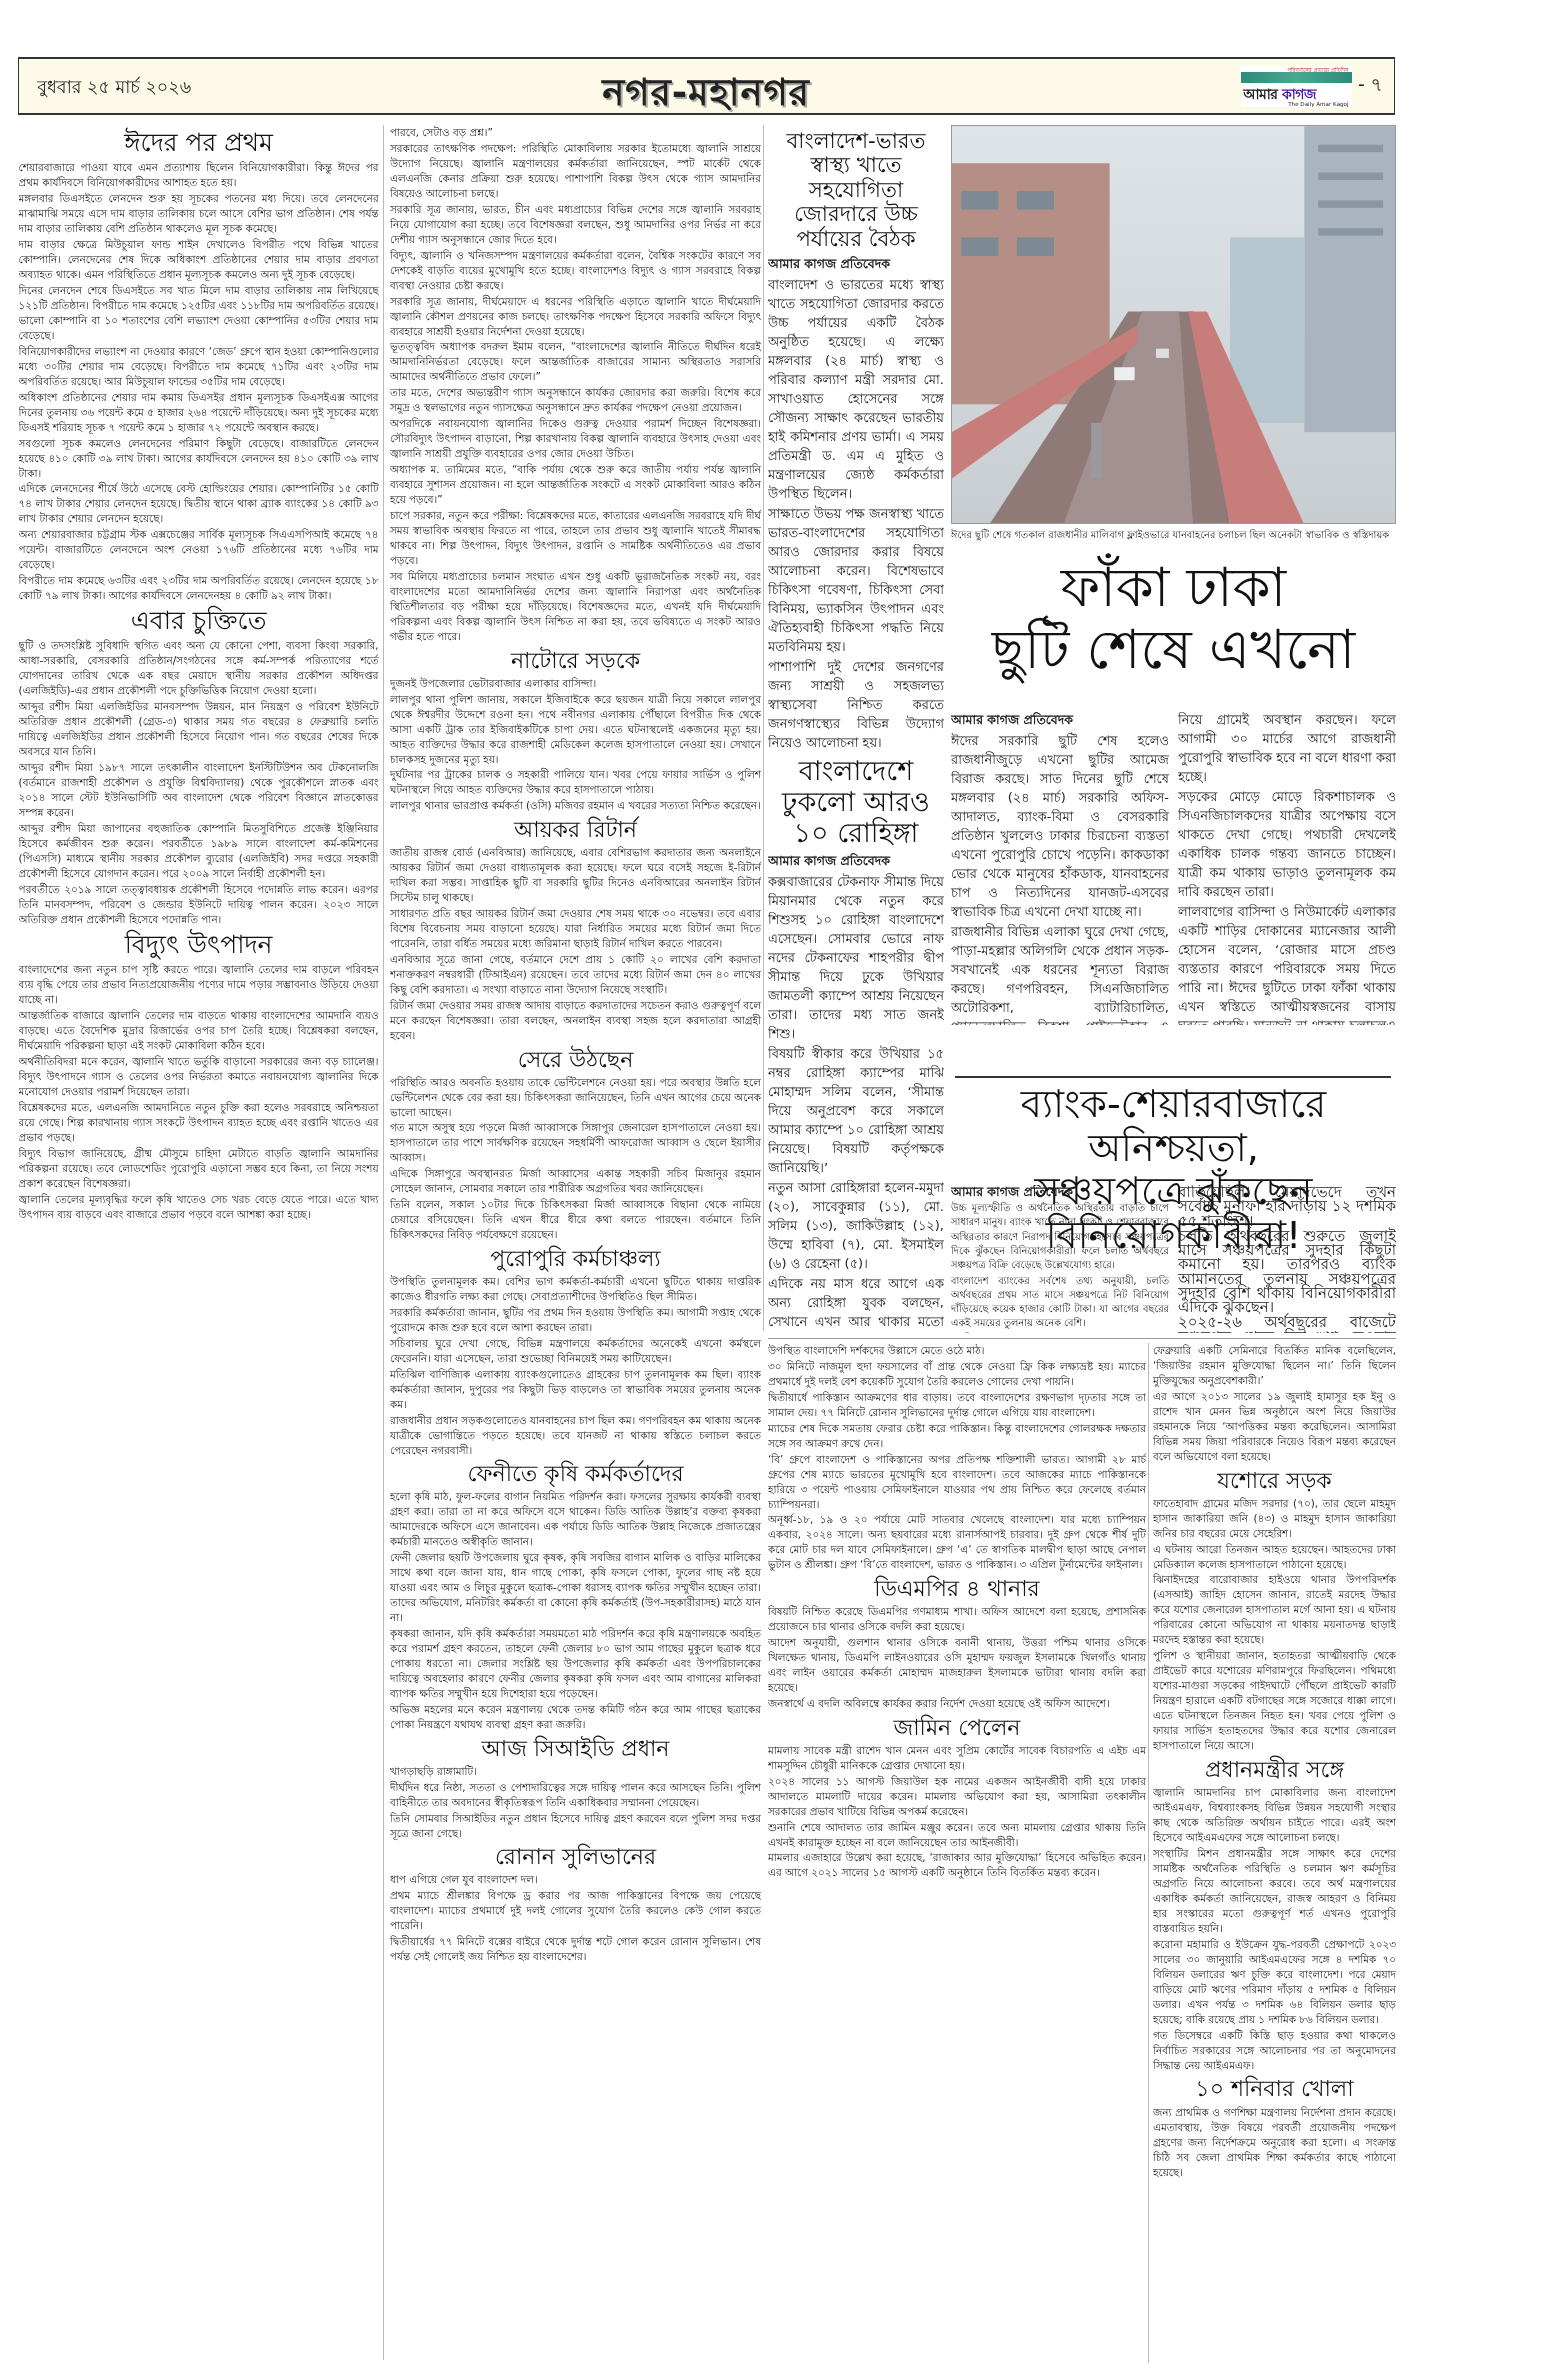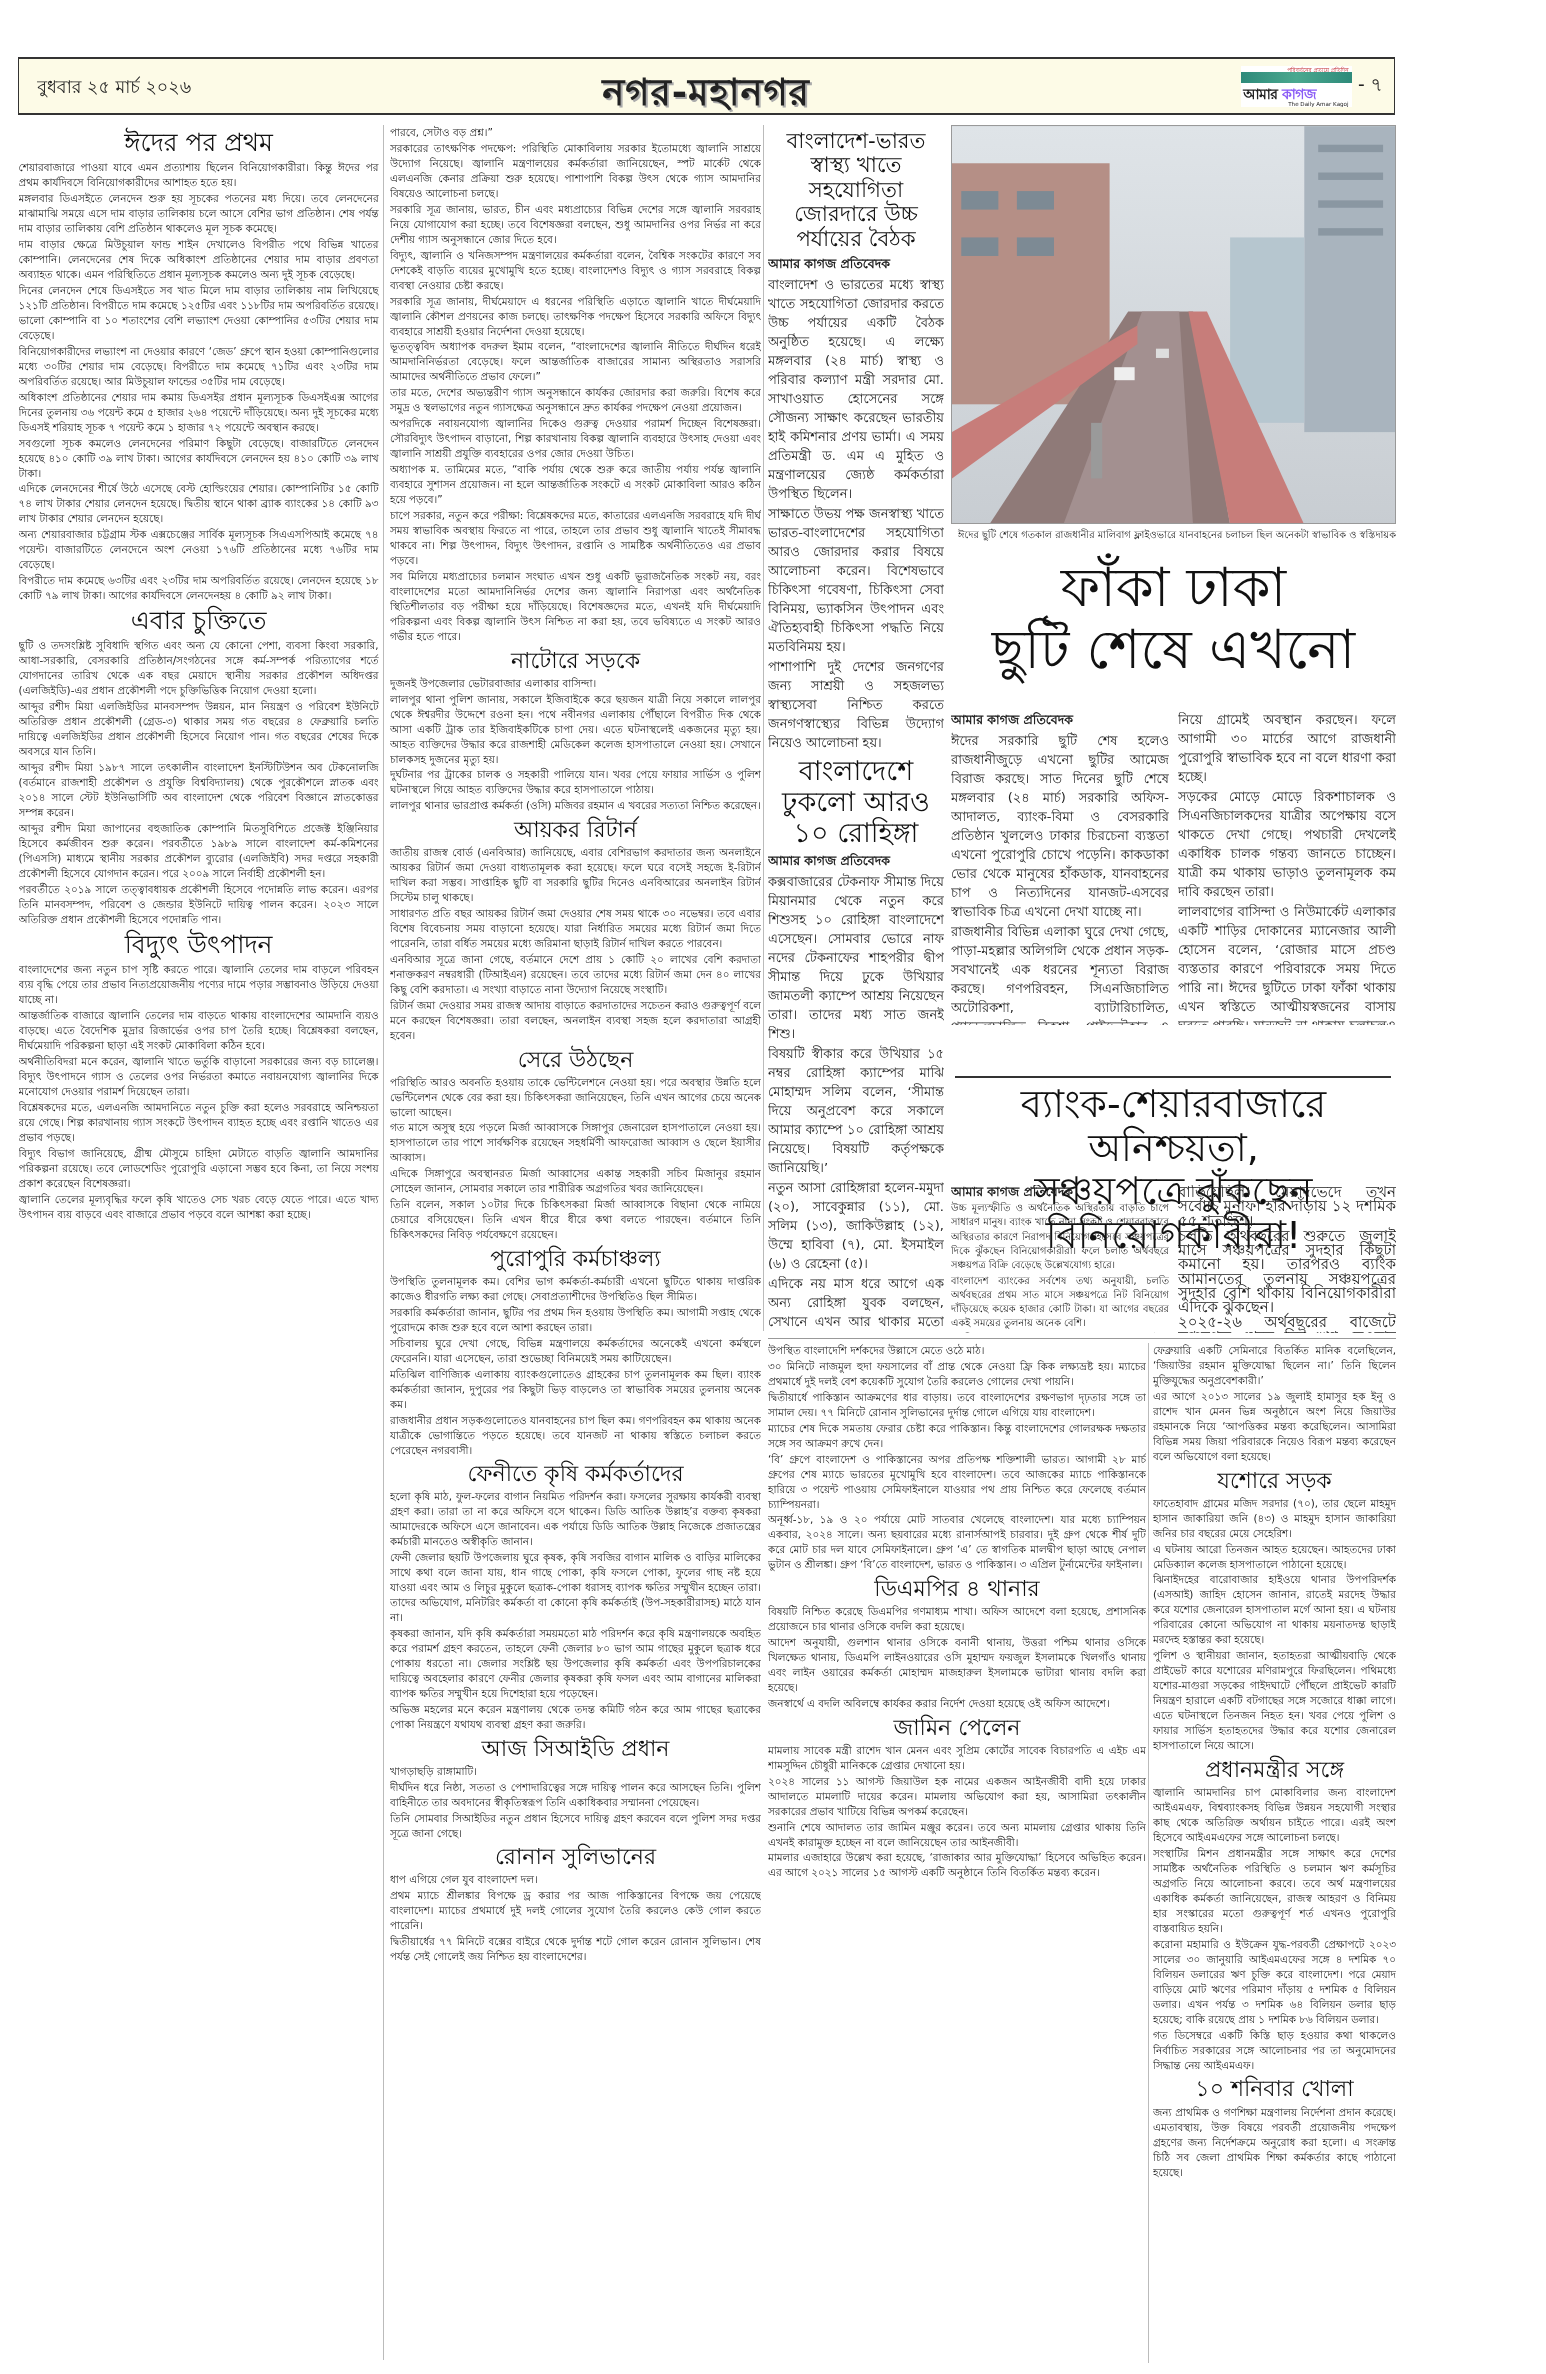--- a/index.html
+++ b/index.html
@@ -10,36 +10,36 @@
     position: absolute; left: 17.6px; top: 57px; width: 1377px; height: 58px;
     background: #fdfbe7; border: 1.9px solid #333; border-top-width: 2.8px; border-bottom-width: 2.8px;
   }
   .mh-date { position: absolute; left: 18.6px; top: 15px; font-size: 17.6px; color: #222; }
   .mh-section { position: absolute; left: 0; right: 0; top: 3.7px; text-align: center; font-size: 37px; font-weight: bold; color: #222; text-shadow: 1.9px 1.9px 0 #aaa; letter-spacing: 0.9px; }
   .mh-logo { position: absolute; right: 11px; top: 7.4px; display: flex; align-items: center; gap: 5.6px; }
   .logo-box { width: 111px; height: 41px; background: #fff; position: relative; overflow: hidden; }
   .logo-band { position: absolute; left: 0; top: 5.6px; width: 111px; height: 11px; background: linear-gradient(90deg,#2e8a7a,#4aa88f,#2e8a7a); }
   .logo-tag { position: absolute; right: 3.7px; top: 0; font-size: 5.6px; color: #c0272d; }
   .logo-main { position: absolute; left: 1.9px; top: 16.7px; font-size: 14px; font-weight: bold; color: #222; letter-spacing: -0.5px; }
-  .logo-main .red { color: #8b5cf6; }
+  .logo-main .red { color: #4c1d95; }
   .logo-sub { position: absolute; right: 3.7px; bottom: 0.9px; font-size: 5.6px; color: #222; }
   .mh-page { font-size: 18.6px; color: #222; }
 
   .col { position: absolute; font-size: 10.4px; line-height: 15px; text-align: justify; color: #222; overflow: hidden; }
   .col p { margin: 0 0 0.9px 0; text-indent: 0; }
   .hl { text-align: center; font-weight: normal; color: #111; line-height: 1.15; margin: 3.7px 0 2.8px 0; }
   .hl-xl { font-size: 54px; }
   .hl-l { font-size: 41px; }
   .hl-m { font-size: 25px; }
   .hl-s { font-size: 22px; }
   .byline { font-weight: bold; font-size: 12.5px; margin-bottom: 1.9px; }
 
   .photo { position: absolute; left: 951px; top: 125px; width: 445px; height: 399px; overflow: hidden; background: #bfc6cc; border: 0.9px solid #999; }
   .photo svg { display: block; }
-  .caption { position: absolute; left: 951px; top: 527px; width: 445px; font-size: 9.8px; color: #222; text-align: right; }
+  .caption { position: absolute; left: 951px; top: 527px; width: 445px; font-size: 9.8px; color: #222; text-align: left; }
 
   .rule { position: absolute; background: #333; }
   .big-text { font-size: 13px; line-height: 19px; }
   .col-rule { position: absolute; width: 0.9px; background: #bbb; }
 </style>
 </head>
 <body>
 
 <header class="masthead">
   <span class="mh-date">বুধবার ২৫ মার্চ ২০২৬</span>

